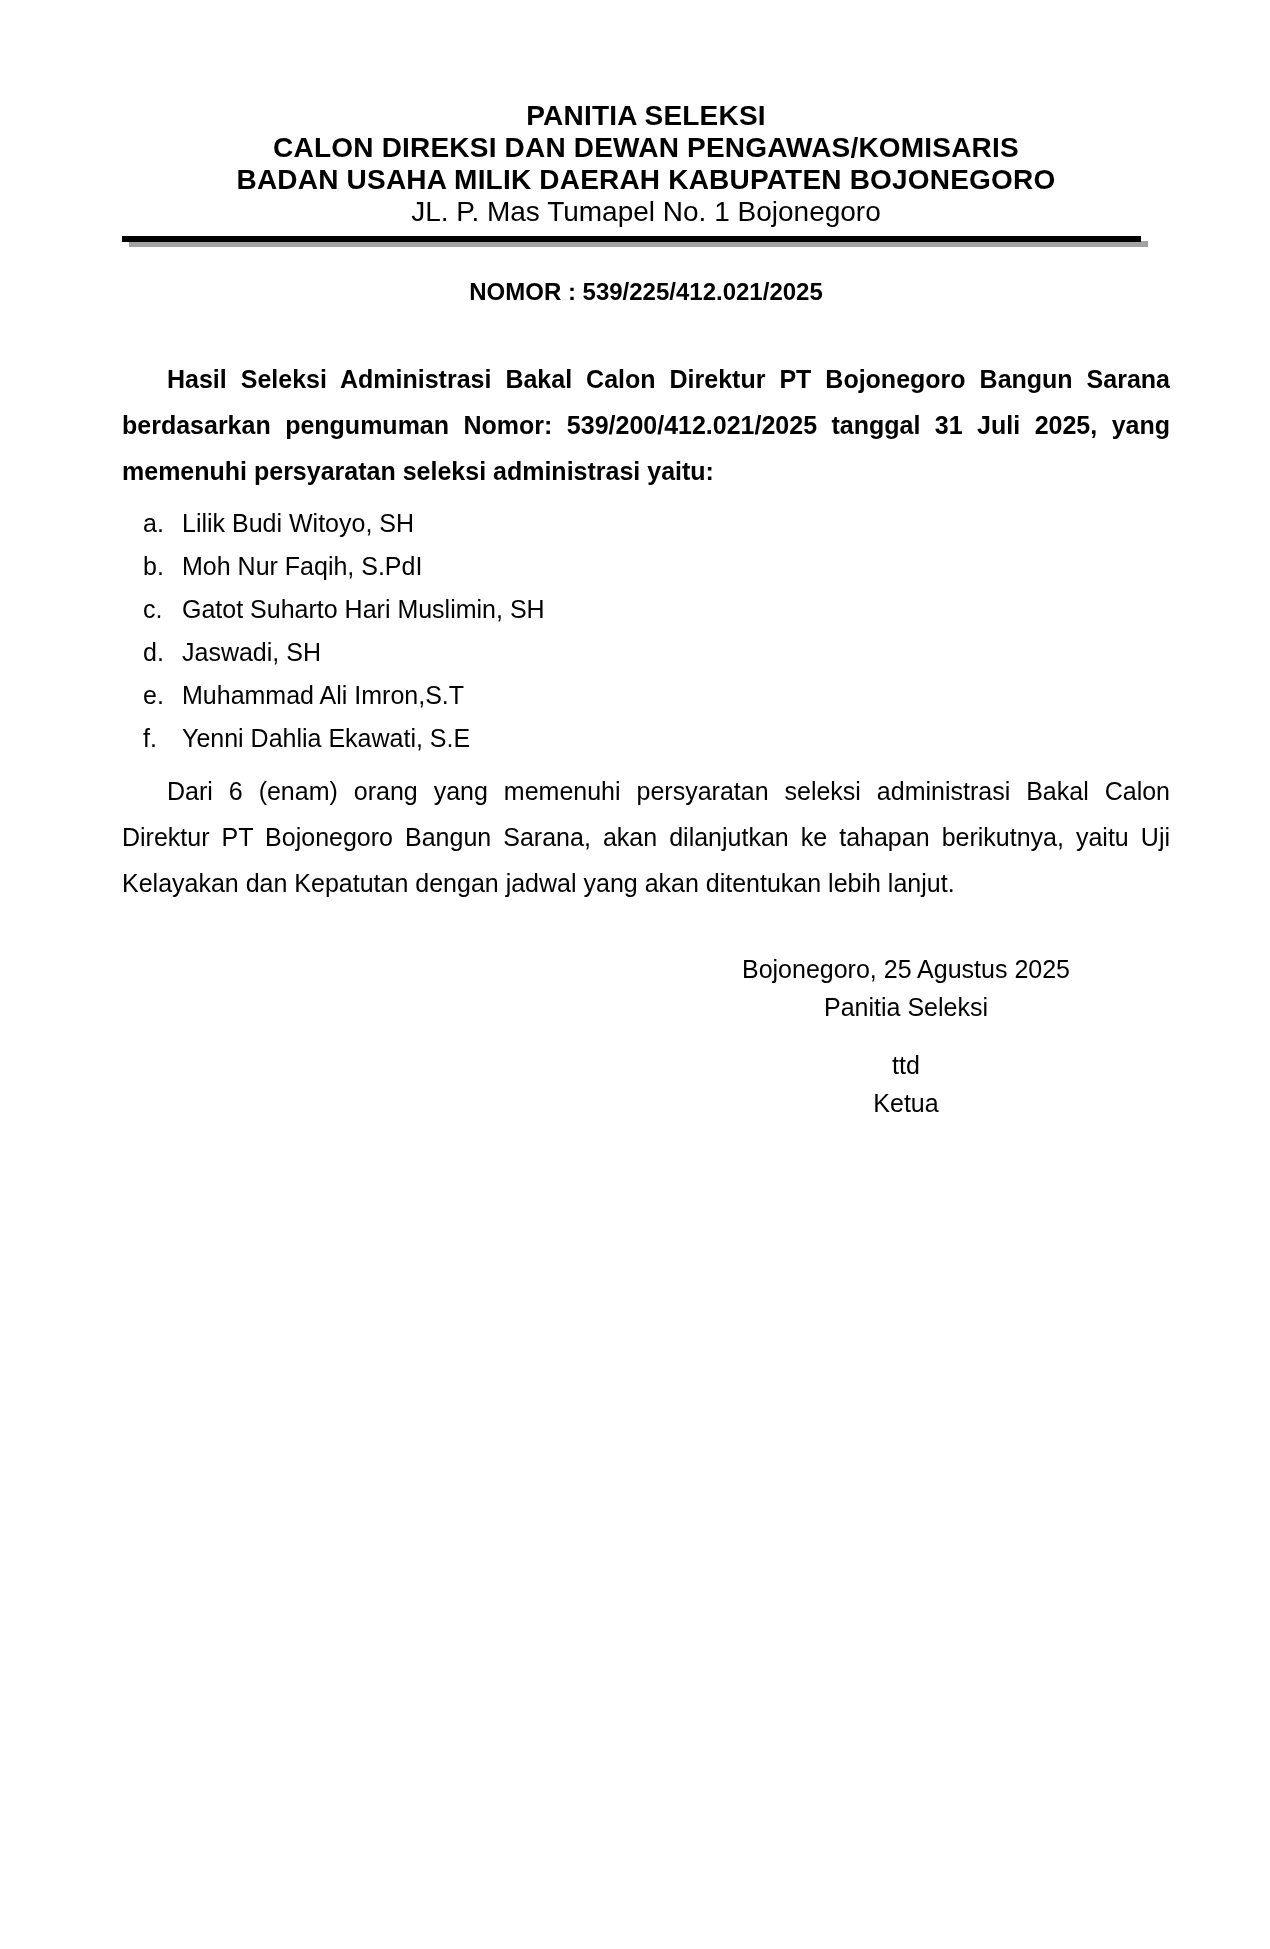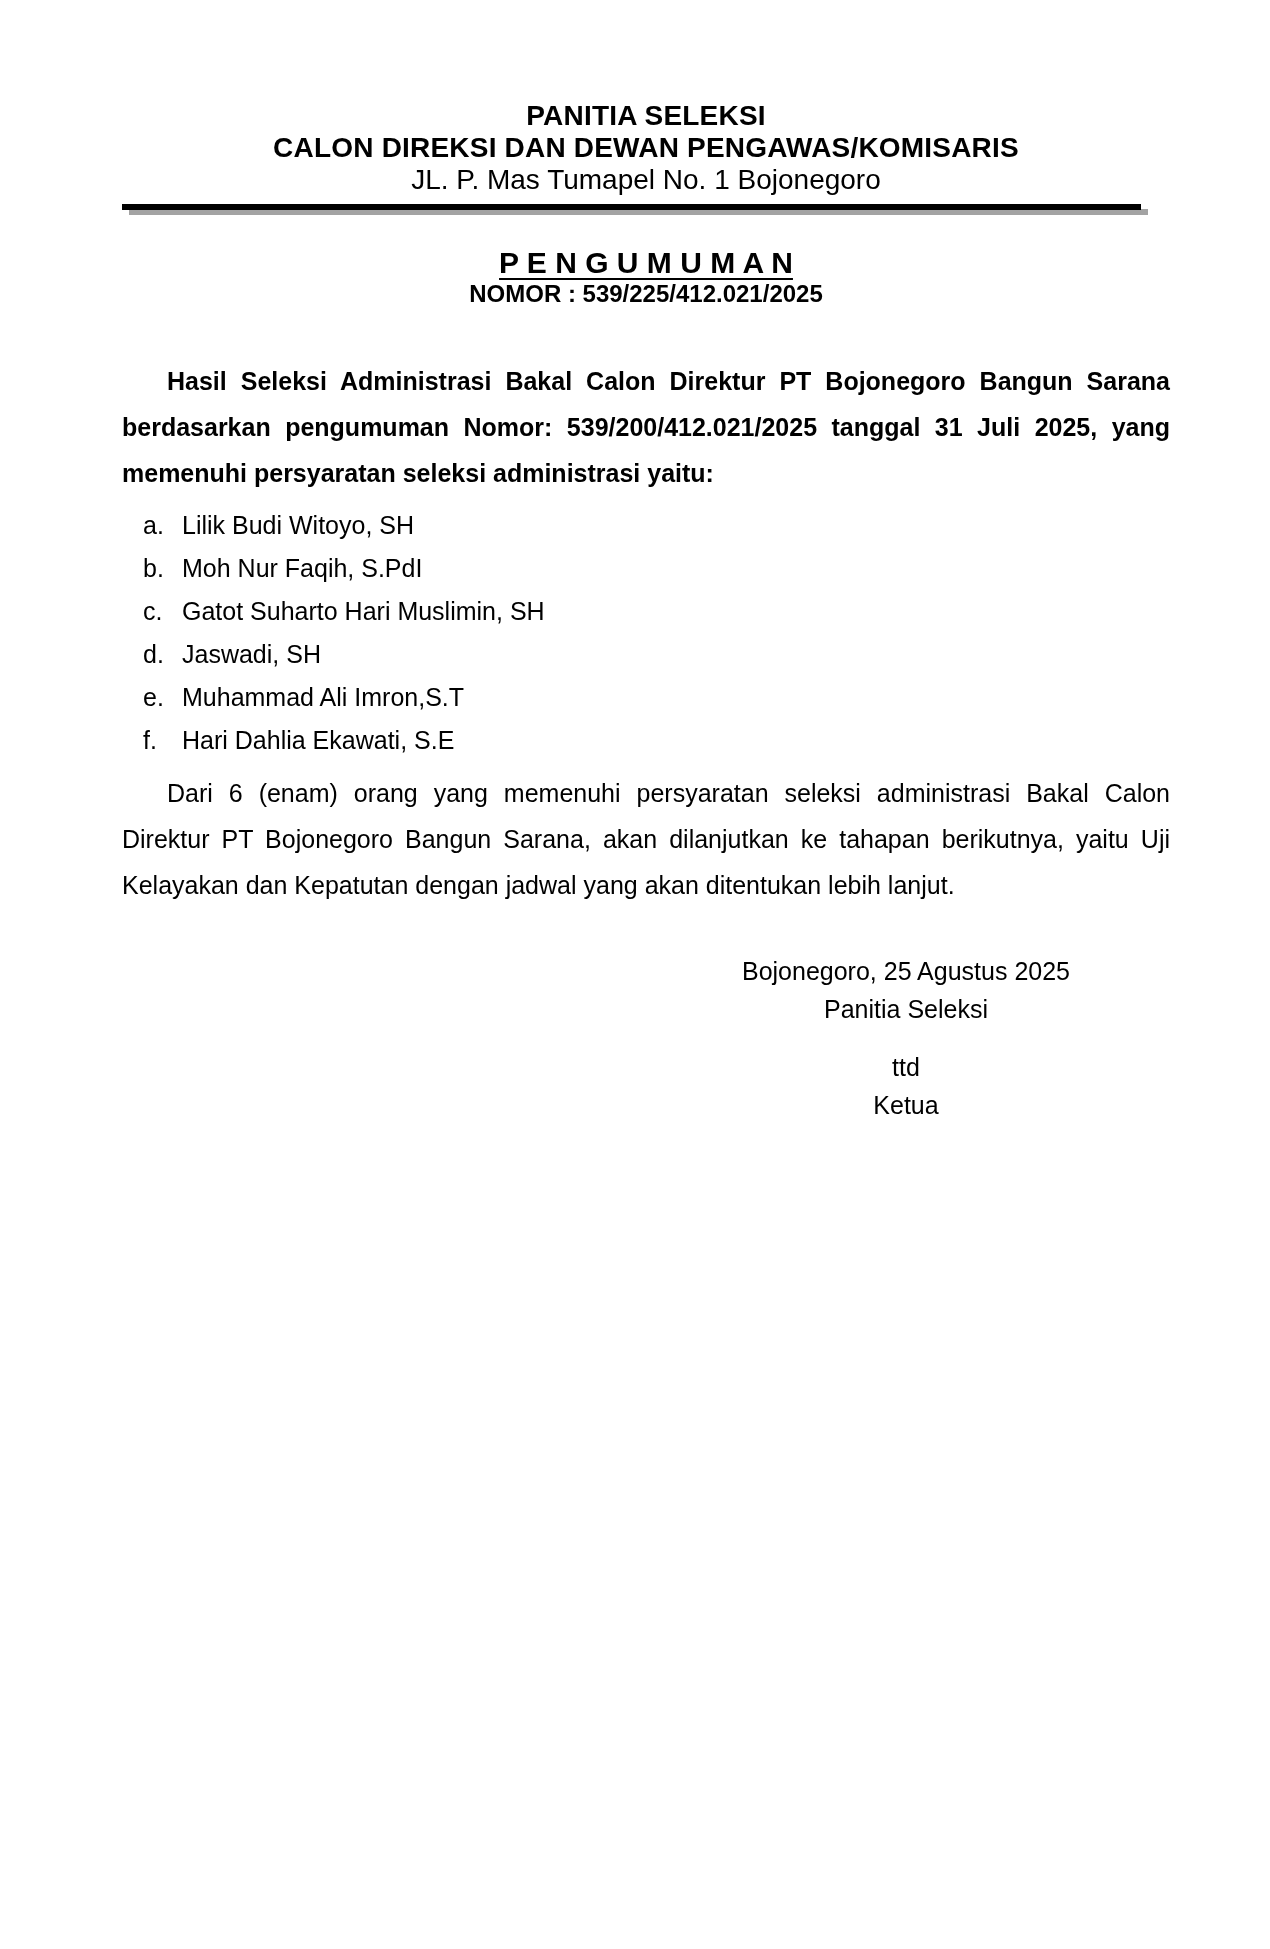--- a/index.html
+++ b/index.html
@@ -92,27 +92,27 @@
   .signature-gap { height: 20px; }
 </style>
 </head>
 <body>
 
 <div class="page">
 
   <div class="letterhead">
     <div class="lh-bold">PANITIA SELEKSI</div>
     <div class="lh-bold">CALON DIREKSI DAN DEWAN PENGAWAS/KOMISARIS</div>
+    <div class="lh-bold">BADAN USAHA MILIK DAERAH KABUPATEN BOJONEGORO</div>
     <div class="lh-address">JL. P. Mas Tumapel No. 1 Bojonegoro</div>
   </div>
 
   <div class="lh-divider"></div>
 
   <div class="title-block">
-    <div class="doc-title">P E N G U M U M A N</div>
     <div class="doc-number">NOMOR : 539/225/412.021/2025</div>
   </div>
 
   <p class="body-paragraph p-opening">Hasil Seleksi Administrasi Bakal Calon Direktur PT Bojonegoro Bangun Sarana berdasarkan pengumuman Nomor: 539/200/412.021/2025 tanggal 31 Juli 2025, yang memenuhi persyaratan seleksi administrasi yaitu:</p>
 
   <div class="candidate-list">
     <div class="candidate-row">
       <span class="candidate-marker">a.</span>
       <span>Lilik Budi Witoyo, SH</span>
     </div>
@@ -127,21 +127,21 @@
     <div class="candidate-row">
       <span class="candidate-marker">d.</span>
       <span>Jaswadi, SH</span>
     </div>
     <div class="candidate-row">
       <span class="candidate-marker">e.</span>
       <span>Muhammad Ali Imron,S.T</span>
     </div>
     <div class="candidate-row">
       <span class="candidate-marker">f.</span>
-      <span>Hari Dahlia Ekawati, S.E</span>
+      <span>Yenni Dahlia Ekawati, S.E</span>
     </div>
   </div>
 
   <p class="body-paragraph p-closing">Dari 6 (enam) orang yang memenuhi persyaratan seleksi administrasi Bakal Calon Direktur PT Bojonegoro Bangun Sarana, akan dilanjutkan ke tahapan berikutnya, yaitu Uji Kelayakan dan Kepatutan dengan jadwal yang akan ditentukan lebih lanjut.</p>
 
   <div class="signature-block">
     <div>Bojonegoro, 25 Agustus 2025</div>
     <div>Panitia Seleksi</div>
     <div class="signature-gap"></div>
     <div>ttd</div>

